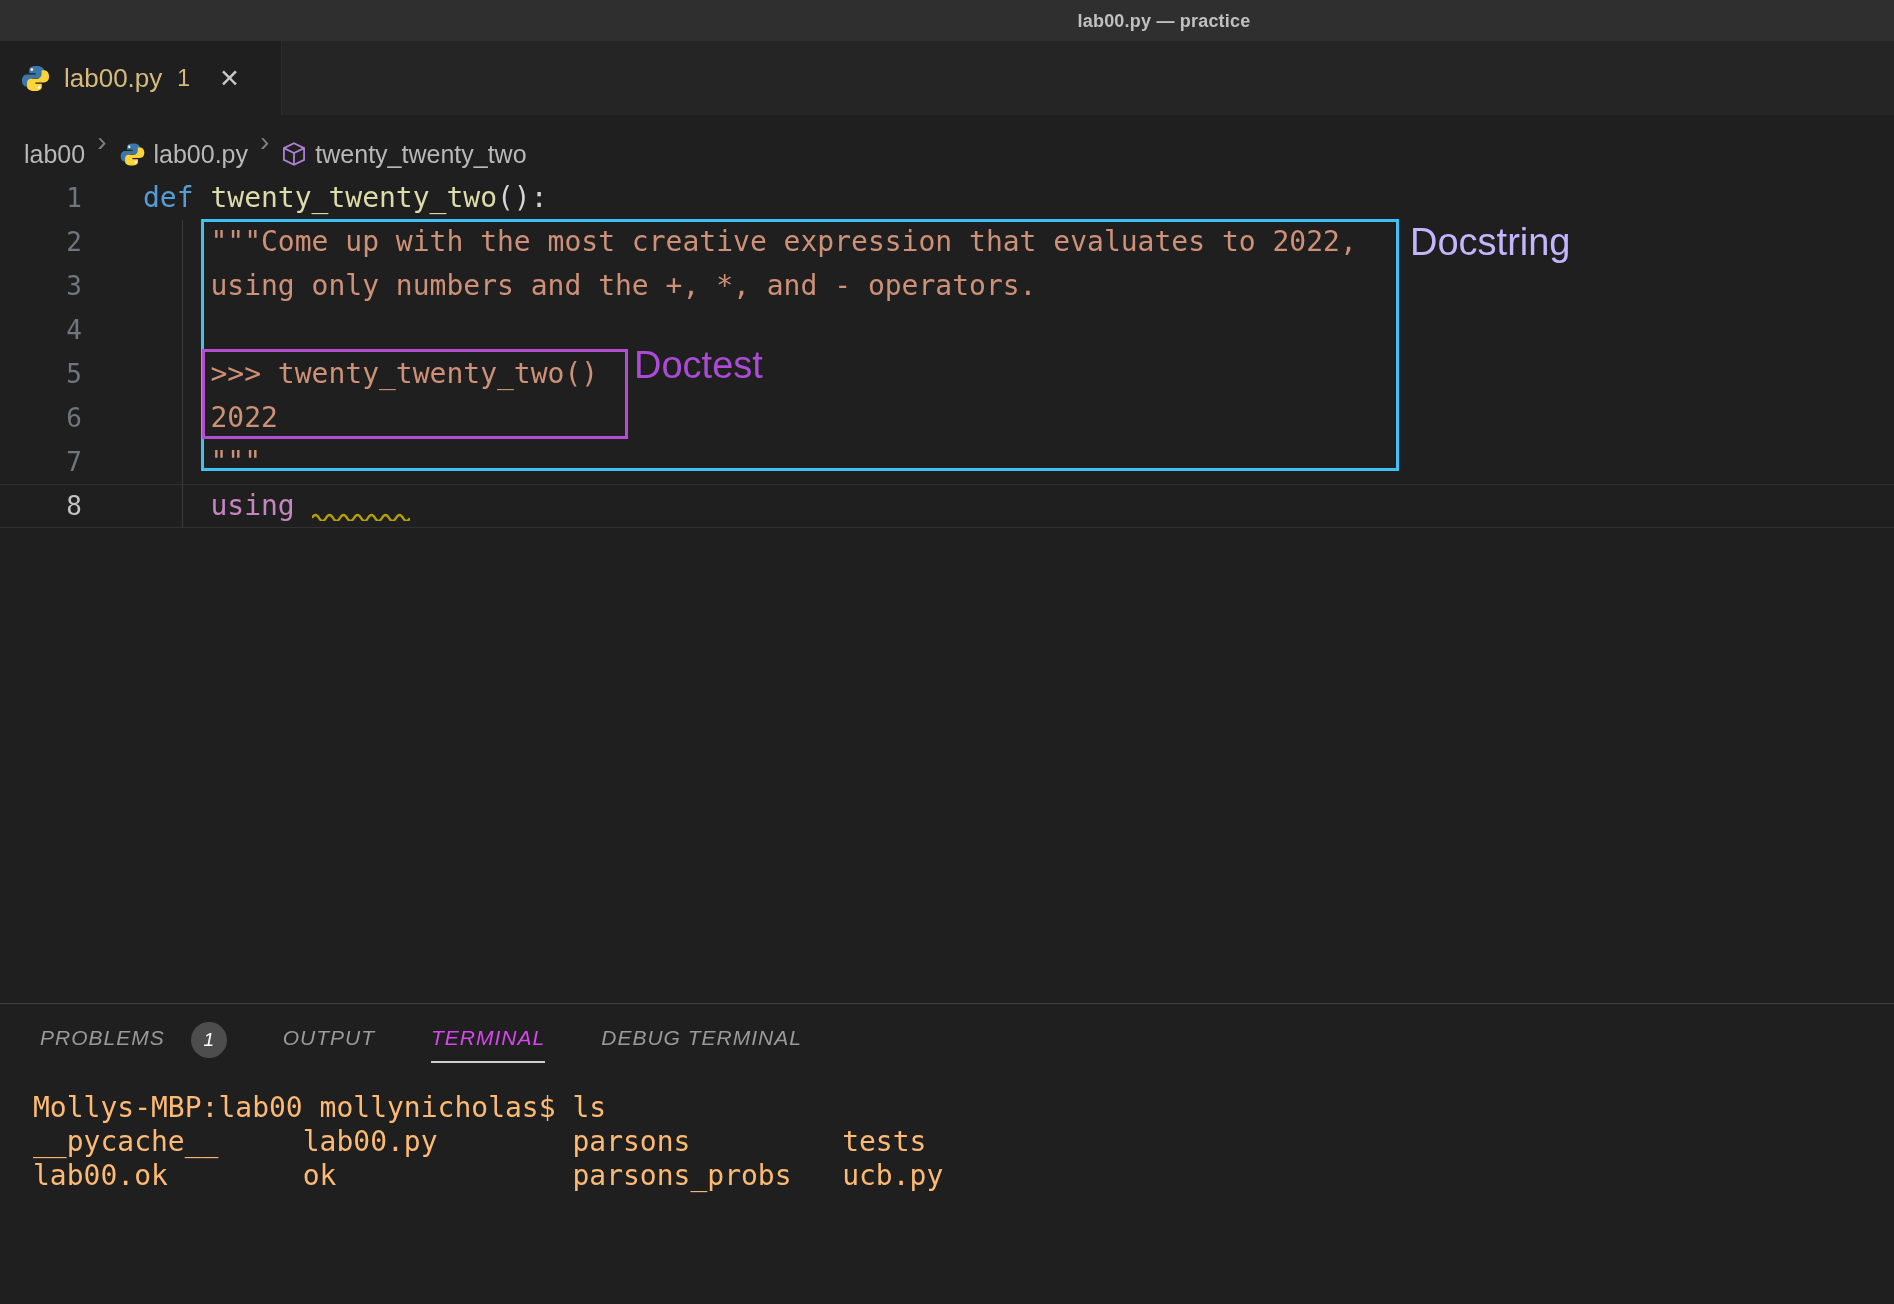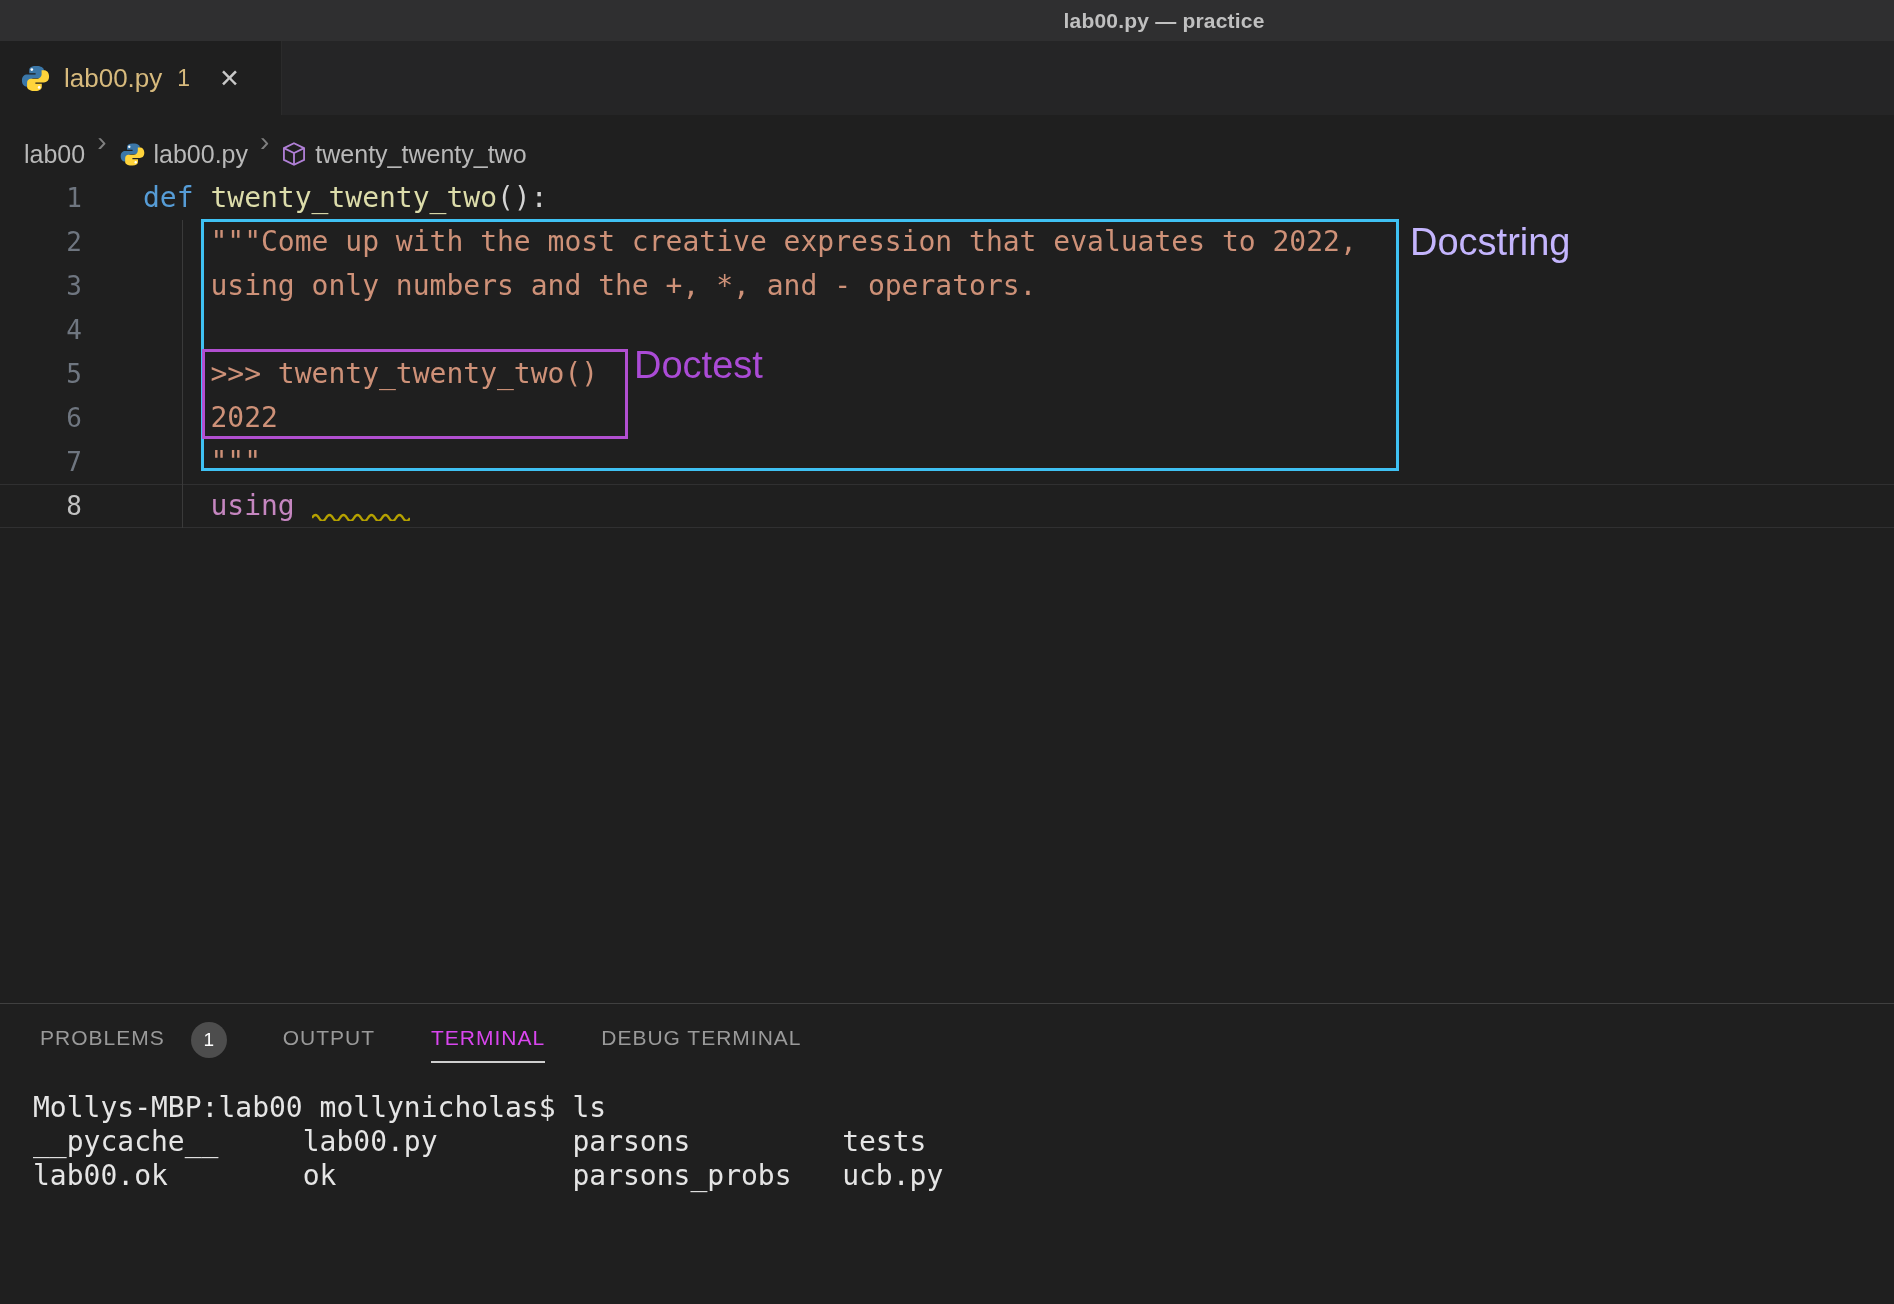--- a/index.html
+++ b/index.html
@@ -12,21 +12,21 @@
   }
 
   
   .titlebar {
     position:absolute; top:0; left:0; right:0; height:41px;
     background:#2f2f30;
   }
   .titlebar .title {
     position:absolute; left:1164px; top:50%;
     transform:translate(-50%,-50%);
-    color:#c0c0c0; font-size:21px; font-weight:600; letter-spacing:.2px;
+    color:#c0c0c0; font-size:18px; font-weight:600; letter-spacing:.2px;
     white-space:nowrap;
   }
 
   
   .tabstrip {
     position:absolute; top:41px; left:0; right:0; height:74px;
     background:#252526;
   }
   .tab {
     position:absolute; left:0; top:0; width:282px; height:74px;
@@ -101,20 +101,21 @@
 
   
   .panel {
     position:absolute; top:1003px; left:0; right:0; bottom:0;
     border-top:1px solid #404040;
     background:#1f1f1f;
   }
   .panel-tabs {
     display:flex; align-items:flex-end; gap:56px;
     padding:22px 0 0 40px;
+    font-style:italic;
   }
   .ptab {
     display:inline-flex; align-items:center;
     color:#9a9a9a; font-size:21px; letter-spacing:1px;
     padding-bottom:13px; cursor:pointer; position:relative;
   }
   .ptab.active { color:#d946ef; }
   .ptab.active::after {
     content:""; position:absolute; left:0; right:0; bottom:0;
     height:2px; background:#cfcfcf;
@@ -123,21 +124,21 @@
     display:inline-flex; align-items:center; justify-content:center;
     width:36px; height:36px; border-radius:50%;
     background:#4d4d4d; color:#ffffff; font-size:19px; letter-spacing:0;
     margin-left:26px; margin-top:-4px; margin-bottom:-8px;
   }
 
   .terminal {
     position:absolute; left:33px; top:87px; right:0;
     font-family:"DejaVu Sans Mono", monospace;
     font-size:28px; line-height:34px;
-    color:#e5e5e5; white-space:pre; cursor:text;
+    color:#fdba74; white-space:pre; cursor:text;
   }
   .cursor {
     display:inline-block; width:19px; height:30px;
     background:#cfcfcf; vertical-align:-5px;
   }
 </style>
 </head>
 <body>
 
 <div class="titlebar">

